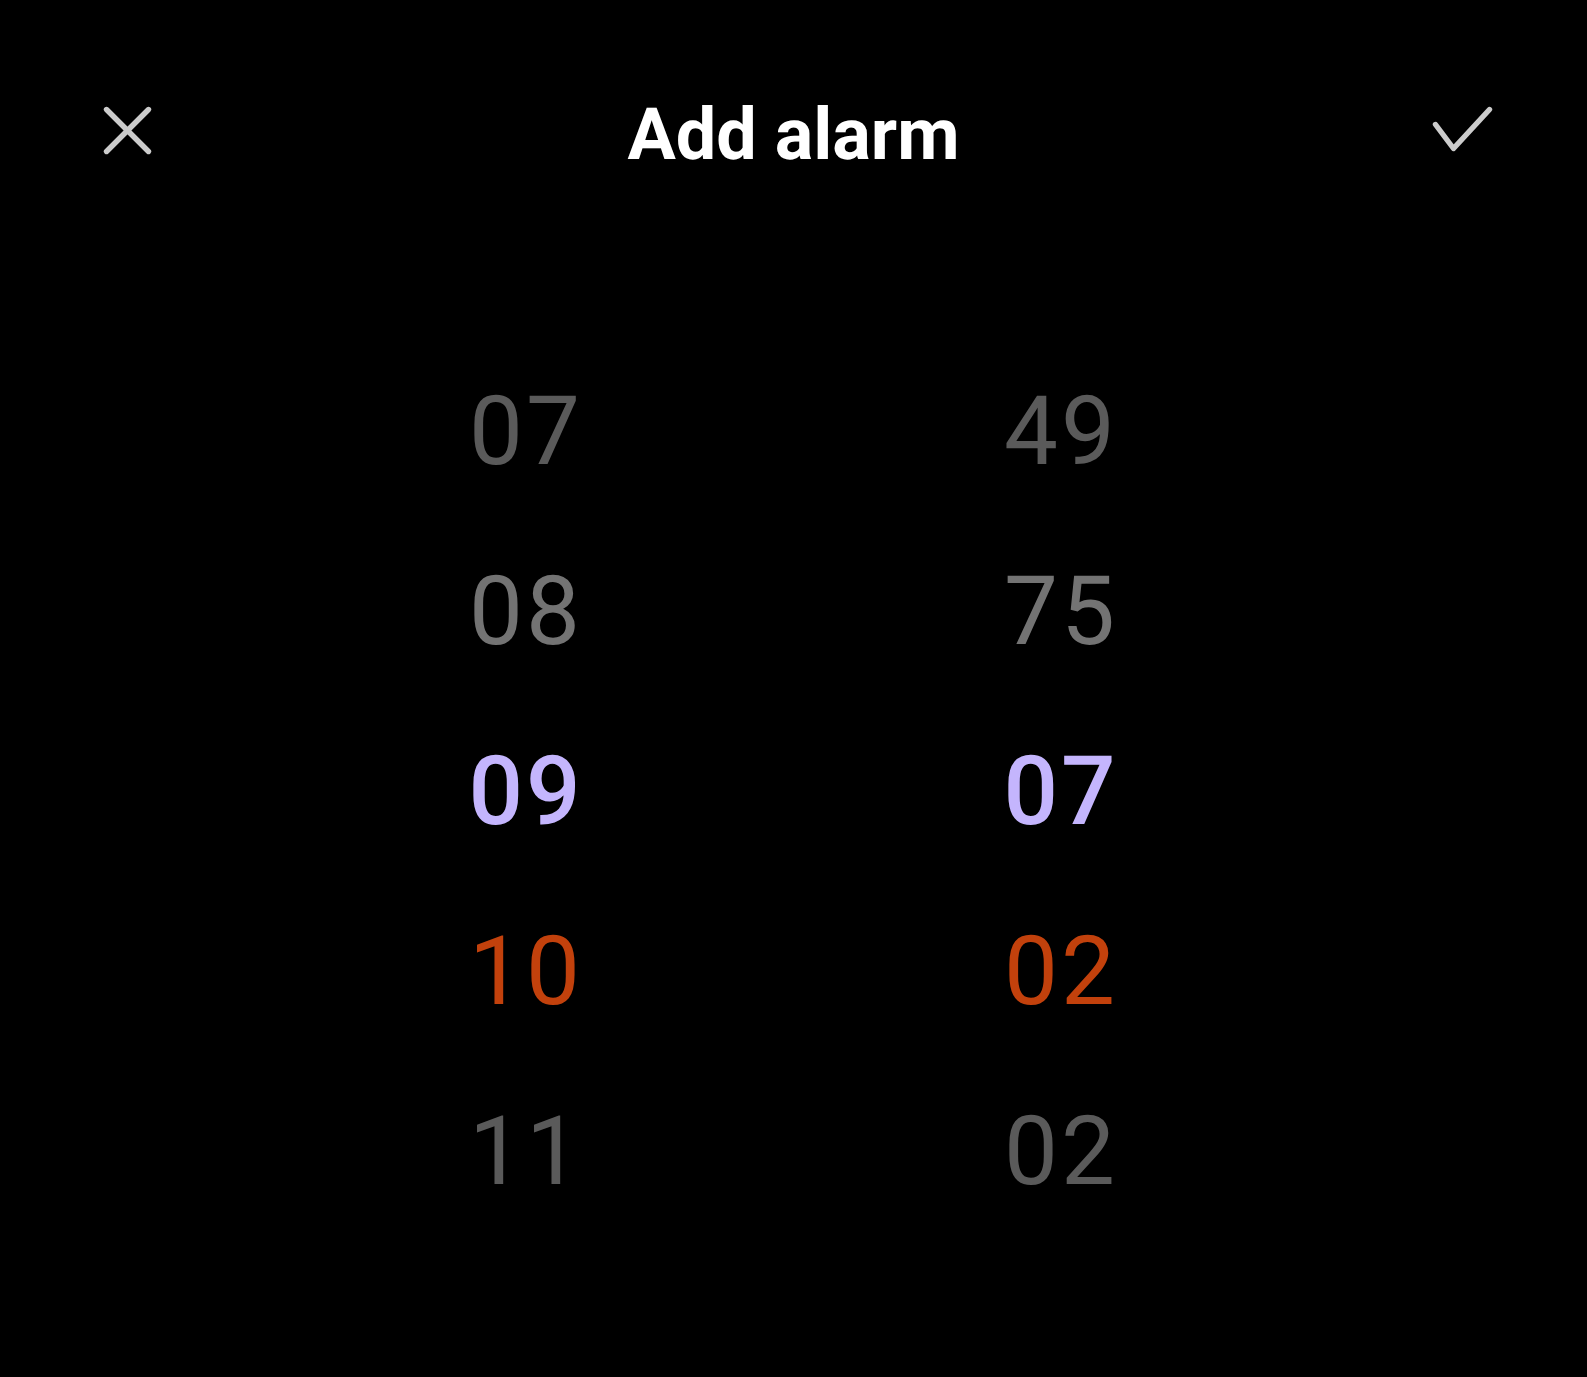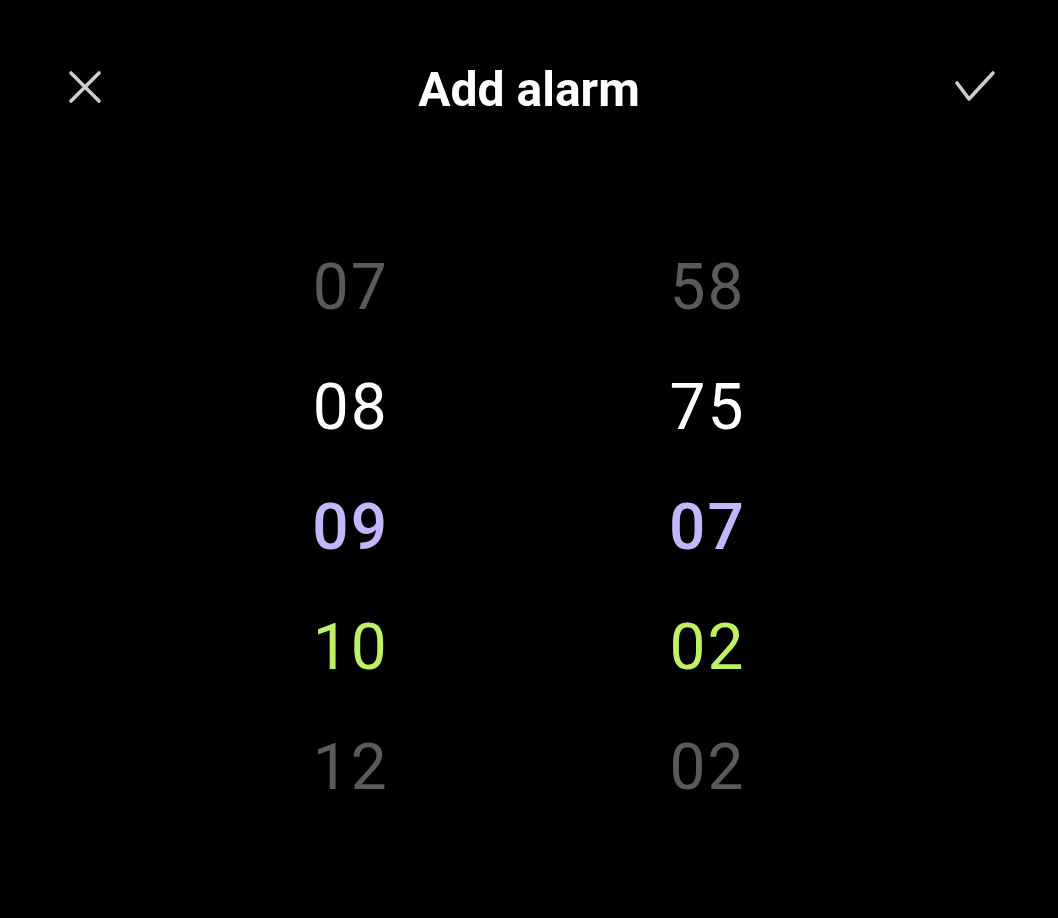--- a/index.html
+++ b/index.html
@@ -74,30 +74,30 @@
       justify-content: center;
       cursor: pointer;
       user-select: none;
     }
     
     .picker-item.pos-0 {
       color: #5a5a5a;
     }
     
     .picker-item.pos-1 {
-      color: #ffffff;
+      color: #737373;
     }
     
     .picker-item.pos-2 {
       color: #c4b5fd;
       font-weight: 500;
     }
     
     .picker-item.pos-3 {
-      color: #bef264;
+      color: #c2410c;
     }
     
     .picker-item.pos-4 {
       color: #5a5a5a;
     }
   </style>
 </head>
 <body>
 
 <div class="header">
@@ -118,22 +118,22 @@
     </span>
   </div>
 </div>
 
 <div class="time-picker-container">
   <div class="picker-column">
     <div class="picker-item pos-0">07</div>
     <div class="picker-item pos-1">08</div>
     <div class="picker-item pos-2">09</div>
     <div class="picker-item pos-3">10</div>
-    <div class="picker-item pos-4">12</div>
+    <div class="picker-item pos-4">11</div>
   </div>
   <div class="picker-column">
-    <div class="picker-item pos-0">58</div>
+    <div class="picker-item pos-0">49</div>
     <div class="picker-item pos-1">75</div>
     <div class="picker-item pos-2">07</div>
     <div class="picker-item pos-3">02</div>
     <div class="picker-item pos-4">02</div>
   </div>
 </div>
 
 </body></html>

